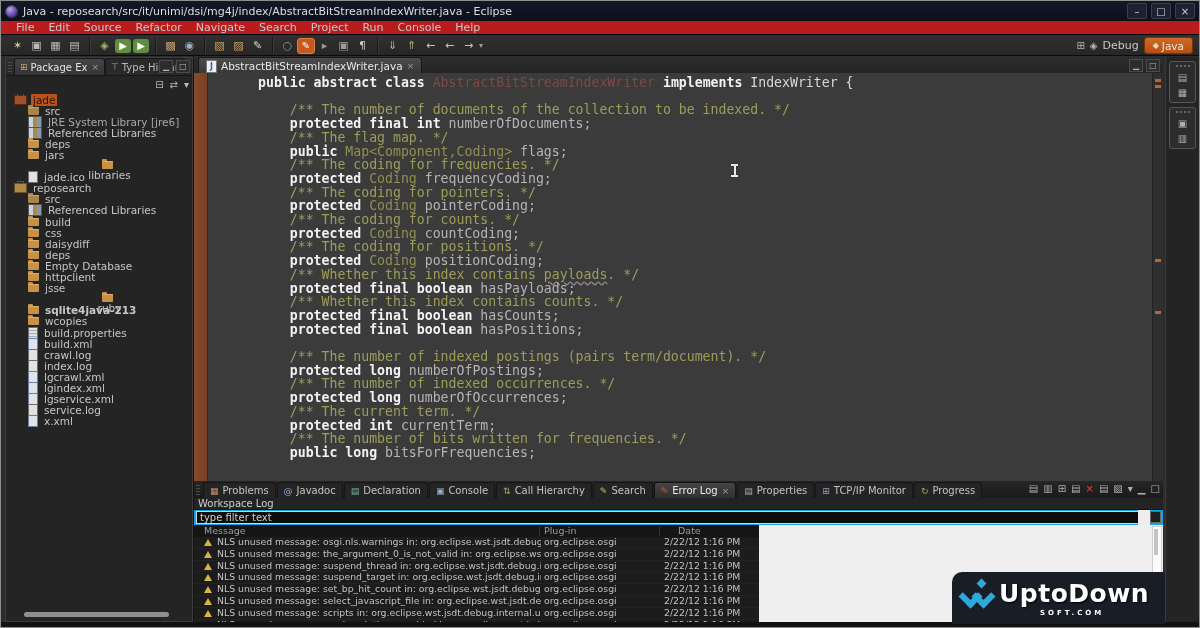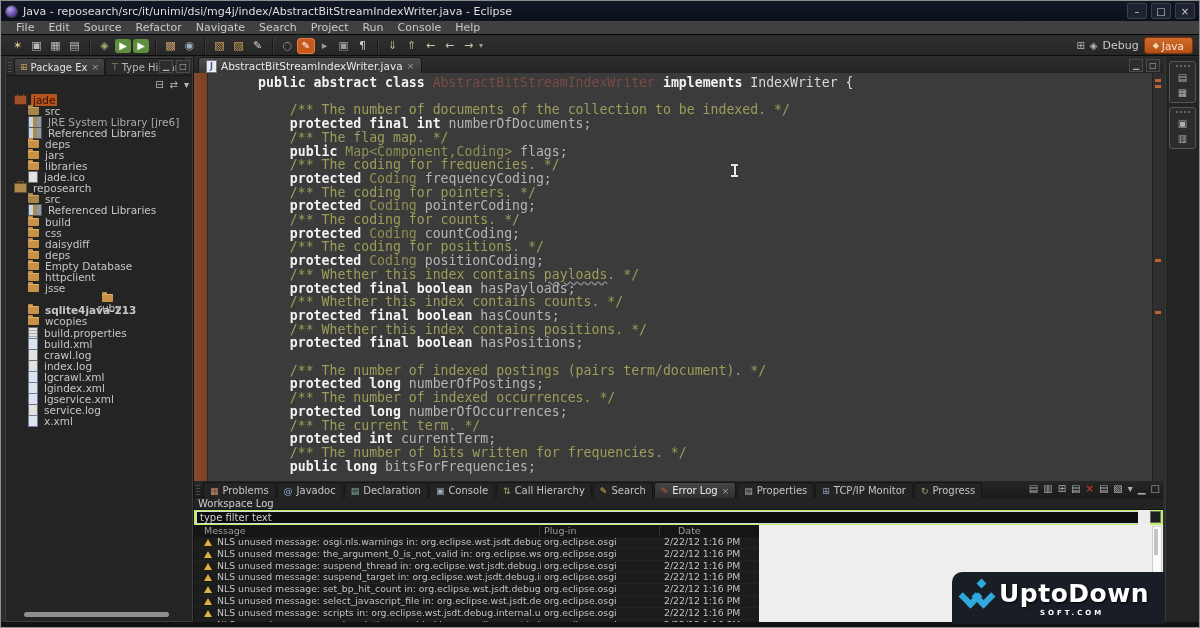--- a/index.html
+++ b/index.html
@@ -7,21 +7,21 @@
   #win{position:relative;width:1198px;height:626px;background:#2c2c2c;border:1px solid #8f8f8f;box-sizing:content-box;overflow:hidden;}
 
   
   #titlebar{position:absolute;left:0;top:0;width:100%;height:20px;background:linear-gradient(#121826,#0b101b);display:flex;align-items:center;}
   #app-icon{width:11px;height:11px;border-radius:50%;margin:0 6px 0 5px;background:radial-gradient(circle at 35% 30%,#b9a7e8,#6a4fb0 55%,#2a1f55);box-shadow:0 0 0 1px #444;}
   #wtitle{color:#dedede;font-size:11px;white-space:nowrap;}
   #wctrls{position:absolute;right:4px;top:2px;display:flex;gap:4px;}
   #wctrls span{width:18px;height:14px;display:flex;align-items:center;justify-content:center;color:#cfcfcf;font-size:10px;background:#1c2230;border:1px solid #3a4souffle;border:1px solid #39404f;border-radius:2px;}
 
   
-  #menubar{position:absolute;left:0;top:20px;width:100%;height:14px;background:#404040;border-bottom:1px solid #060606;display:flex;align-items:center;padding-left:8px;box-sizing:border-box;}
+  #menubar{position:absolute;left:0;top:20px;width:100%;height:14px;background:#b91c1c;border-bottom:1px solid #060606;display:flex;align-items:center;padding-left:8px;box-sizing:border-box;}
   .mitem{color:#c8c8c8;font-size:11px;padding:0 7px;line-height:14px;}
 
   
   #toolbar{position:absolute;left:0;top:35px;width:100%;height:19px;background:linear-gradient(#303030,#262626);border-bottom:1px solid #0c0c0c;}
   #tbleft{position:absolute;left:2px;top:0;height:19px;display:flex;align-items:center;}
   .tgrp{display:flex;align-items:center;padding:0 5px;border-left:1px solid #171717;box-shadow:inset 1px 0 0 #3b3b3b;}
   .tgrp:first-child{border-left:none;box-shadow:none;}
   .icn{display:inline-flex;width:17px;height:16px;align-items:center;justify-content:center;font-size:11px;margin:0 1px;}
   .icn-bg{border-radius:3px;width:16px;height:14px;font-size:10px;}
   .icn-a{box-shadow:0 0 0 1px #e08040;}
@@ -96,21 +96,21 @@
 
   
   #bottom{position:absolute;left:193px;top:480px;width:969px;height:141px;background:#1e1e1e;}
   #btabbar{position:absolute;left:0;top:0;width:100%;height:17px;background:linear-gradient(#262626,#1b1b1b);border-bottom:1px solid #101010;display:flex;align-items:flex-end;}
   .btab{display:flex;align-items:center;height:15px;padding:0 6px;margin-left:1px;border:1px solid #151515;border-bottom:none;border-radius:3px 3px 0 0;background:#242424;color:#c3c3c3;font-size:10px;white-space:nowrap;}
   .btab-a{background:linear-gradient(#454545,#303030);color:#eaeaea;}
   .btab-ic{font-size:9px;margin-right:4px;}
   #btb{position:absolute;right:3px;top:2px;display:flex;gap:5px;align-items:center;}
   .bricn{color:#b0b0b0;font-size:10px;}
   #wslog{position:absolute;left:0;top:17px;width:100%;height:12px;background:#232323;border-bottom:1px solid #121212;color:#cdcdcd;font-size:10px;line-height:12px;padding-left:4px;box-sizing:border-box;}
-  #filterrow{position:absolute;left:0;top:29px;width:100%;height:15px;background:#bef264;}
+  #filterrow{position:absolute;left:0;top:29px;width:100%;height:15px;background:#0ea5e9;}
   #filter{position:absolute;left:2px;top:1px;width:936px;height:11px;background:#0d0d0d;border:1px solid #d6d6d6;color:#cfcfcf;font-size:10px;padding:0 3px;font-family:"DejaVu Sans","Liberation Sans",sans-serif;}
   #filter::placeholder{color:#cfcfcf;opacity:1;}
   #filter-gap{position:absolute;left:944px;top:0;width:12px;height:15px;background:#ededed;}
   #filter-sq{position:absolute;left:956px;top:1px;width:11px;height:12px;background:#1f1f1f;border:1px solid #6a6a6a;box-sizing:border-box;}
   #tablewrap{position:absolute;left:0;top:44px;right:0;bottom:0;}
   #whitezone{position:absolute;left:565px;top:0;right:0;bottom:0;background:#efefef;}
   #vscroll{position:absolute;right:1px;top:1px;width:8px;bottom:1px;background:#fbfbfb;border:1px solid #cfcfcf;}
   #vthumb{position:absolute;left:1px;top:2px;width:4px;height:26px;background:#c4c4c4;}
   #thead{position:absolute;left:0;top:0;width:565px;height:12px;background:#151515;border-bottom:1px solid #2e2e2e;}
   .th{position:absolute;top:0;color:#9c9c9c;font-size:9.5px;line-height:12px;}
@@ -250,21 +250,21 @@
           <span class="tlab">Referenced Libraries</span>
         </div>
         <div class="trow" style="padding-left: 22px;">
           <span class="ti ti-folder"></span>
           <span class="tlab">deps</span>
         </div>
         <div class="trow" style="padding-left: 22px;">
           <span class="ti ti-folder"></span>
           <span class="tlab">jars</span>
         </div>
-        <div class="trow" style="padding-left: 22px;">
+        <div class="trow" style="padding-left: 22px; flex-direction: column;">
           <span class="ti ti-folder"></span>
           <span class="tlab">libraries</span>
         </div>
         <div class="trow" style="padding-left: 22px;">
           <span class="ti ti-file"></span>
           <span class="tlab">jade.ico</span>
         </div>
         <div class="trow" style="padding-left: 8px;">
           <span class="ti ti-project"></span>
           <span class="tlab">reposearch</span>
@@ -384,21 +384,20 @@
           <div class="cl"><span class="s-c">    /** The coding for pointers. */</span></div>
           <div class="cl"><span class="s-k">    protected </span><span class="s-t">Coding</span><span class="s-p"> pointerCoding;</span></div>
           <div class="cl"><span class="s-c">    /** The coding for counts. */</span></div>
           <div class="cl"><span class="s-k">    protected </span><span class="s-t">Coding</span><span class="s-p"> countCoding;</span></div>
           <div class="cl"><span class="s-c">    /** The coding for positions. */</span></div>
           <div class="cl"><span class="s-k">    protected </span><span class="s-t">Coding</span><span class="s-p"> positionCoding;</span></div>
           <div class="cl"><span class="s-c">    /** Whether this index contains </span><span class="s-u">payloads</span><span class="s-c">. */</span></div>
           <div class="cl"><span class="s-k">    protected final boolean </span><span class="s-p">hasPayloads;</span></div>
           <div class="cl"><span class="s-c">    /** Whether this index contains counts. */</span></div>
           <div class="cl"><span class="s-k">    protected final boolean </span><span class="s-p">hasCounts;</span></div>
-          <div class="cl"><span class="s-c">    /** Whether this index contains positions. */</span></div>
           <div class="cl"><span class="s-k">    protected final boolean </span><span class="s-p">hasPositions;</span></div>
           <div class="cl">&nbsp;</div>
           <div class="cl"><span class="s-c">    /** The number of indexed postings (pairs term/document). */</span></div>
           <div class="cl"><span class="s-k">    protected long </span><span class="s-p">numberOfPostings;</span></div>
           <div class="cl"><span class="s-c">    /** The number of indexed occurrences. */</span></div>
           <div class="cl"><span class="s-k">    protected long </span><span class="s-p">numberOfOccurrences;</span></div>
           <div class="cl"><span class="s-c">    /** The current term. */</span></div>
           <div class="cl"><span class="s-k">    protected int </span><span class="s-p">currentTerm;</span></div>
           <div class="cl"><span class="s-c">    /** The number of bits written for frequencies. */</span></div>
           <div class="cl"><span class="s-k">    public long </span><span class="s-p">bitsForFrequencies;</span></div>

